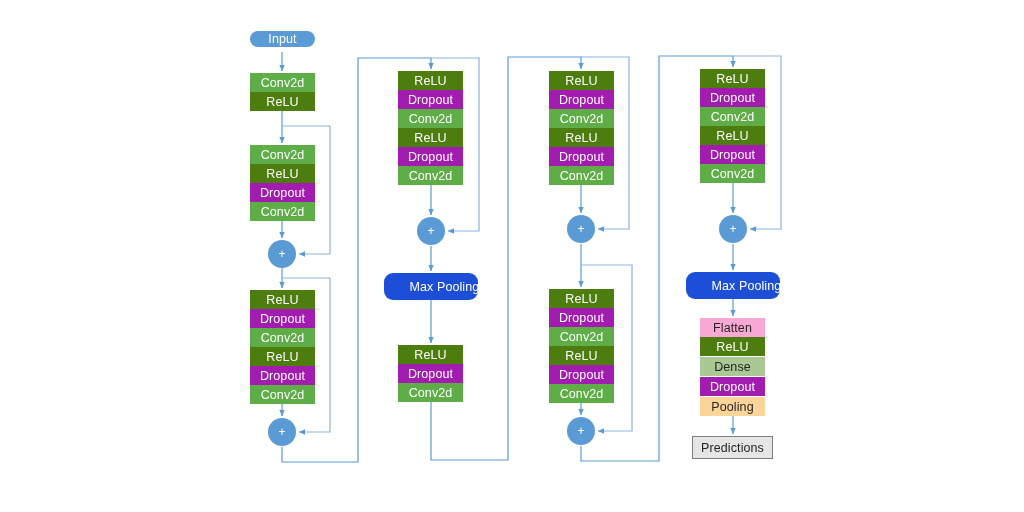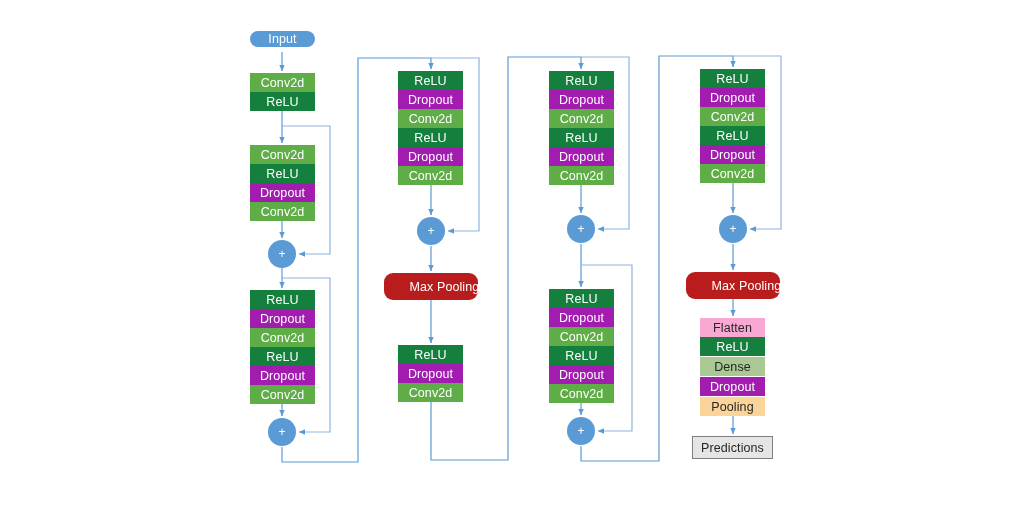--- a/index.html
+++ b/index.html
@@ -21,23 +21,23 @@
     white-space:nowrap;
     letter-spacing:.1px;
     z-index:3;
   }
   .r-round{border-radius:9px;}
   .r-soft{border-radius:0;}
 
   
   .c-blue   {background:#5B9BD5;}
   .c-green  {background:#5EAD46;}
-  .c-yellow {background:#15803d;color:#FFFFFF;}
+  .c-yellow {background:#4d7c0f;color:#FFFFFF;}
   .c-dblue  {background:#a21caf;}
-  .c-orange {background:#b91c1c;padding-left:43px;}
+  .c-orange {background:#1d4ed8;padding-left:43px;}
   .c-salmon {background:#f9a8d4;color:#262626;}
   .c-ltgreen{background:#A9C893;color:#262626;}
   .c-ltorange{background:#FBD49A;color:#262626;}
   .c-gray   {background:#e5e5e5;color:#262626;border:1px solid #7F7F7F;}
 
   .sum{
     position:absolute;
     width:28px;height:28px;border-radius:50%;
     background:#5B9BD5;
     color:#ffffff;font-size:12px;

